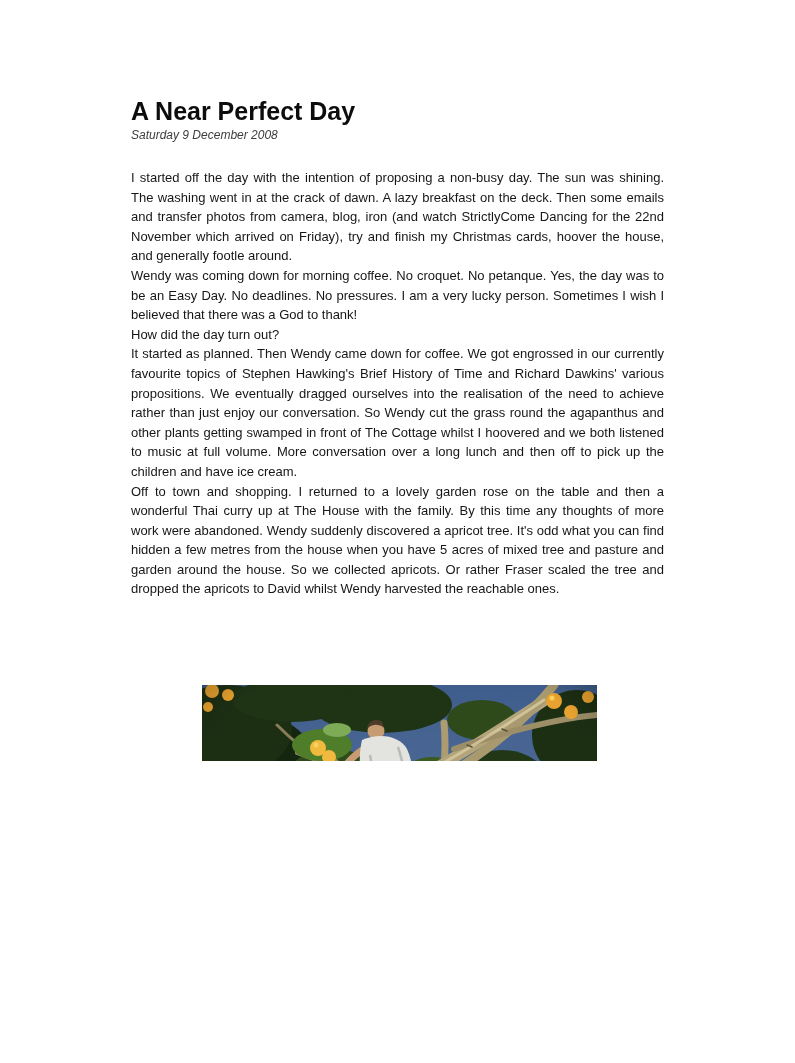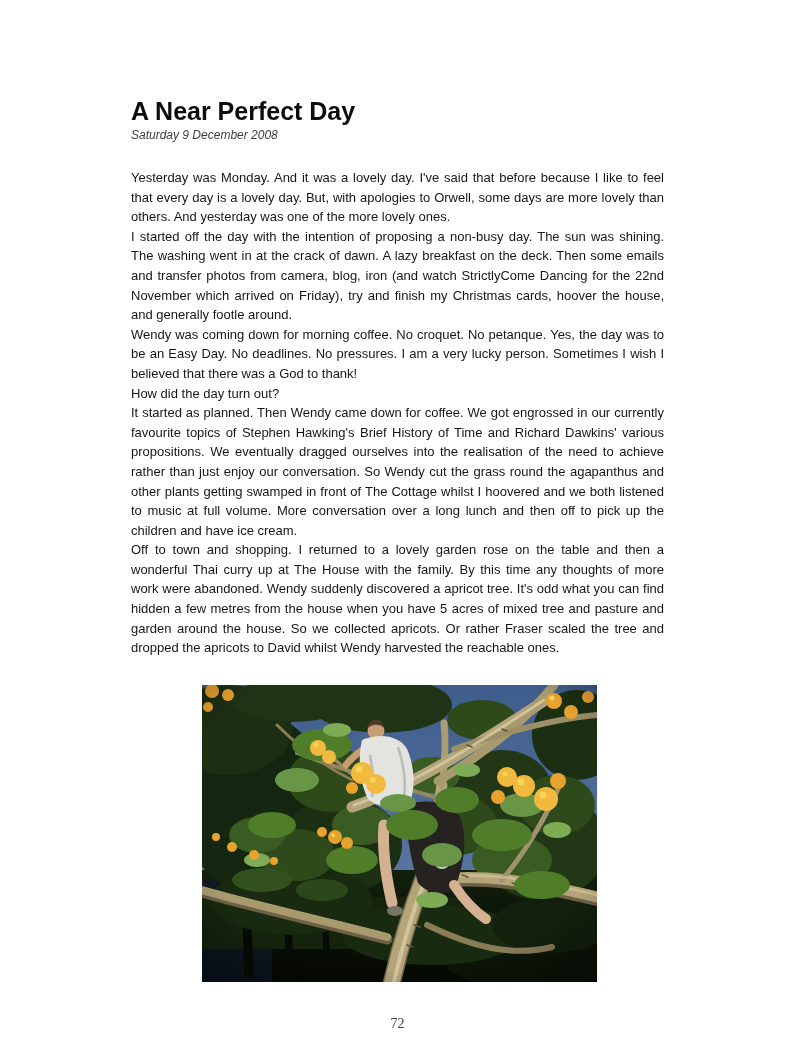--- a/index.html
+++ b/index.html
@@ -3,21 +3,21 @@
 <meta charset="utf-8">
 <style>
   html, body {
     margin: 0;
     padding: 0;
     background: #ffffff;
   }
   .page {
     position: relative;
     width: 795px;
-    height: 1063px;
+    height: 761px;
     background: #ffffff;
     font-family: "Liberation Sans", sans-serif;
     color: #121212;
     overflow: hidden;
   }
   .content {
     position: absolute;
     left: 131px;
     top: 97px;
     width: 533px;
@@ -71,21 +71,20 @@
 </style>
 </head>
 <body>
 
 <div class="page">
 
   <div class="content">
     <h1 class="post-title">A Near Perfect Day</h1>
     <div class="post-date">Saturday 9 December 2008</div>
     <div class="body-text">
-      <p>Yesterday was Monday. And it was a lovely day. I've said that before because I like to feel that every day is a lovely day. But, with apologies to Orwell, some days are more lovely than others. And yesterday was one of the more lovely ones.</p>
       <p>I started off the day with the intention of proposing a non-busy day. The sun was shining. The washing went in at the crack of dawn. A lazy breakfast on the deck. Then some emails and transfer photos from camera, blog, iron (and watch StrictlyCome Dancing for the 22nd November which arrived on Friday), try and finish my Christmas cards, hoover the house, and generally footle around.</p>
       <p>Wendy was coming down for morning coffee. No croquet. No petanque. Yes, the day was to be an Easy Day. No deadlines. No pressures. I am a very lucky person. Sometimes I wish I believed that there was a God to thank!</p>
       <p>How did the day turn out?</p>
       <p>It started as planned. Then Wendy came down for coffee. We got engrossed in our currently favourite topics of Stephen Hawking's Brief History of Time and Richard Dawkins' various propositions. We eventually dragged ourselves into the realisation of the need to achieve rather than just enjoy our conversation. So Wendy cut the grass round the agapanthus and other plants getting swamped in front of The Cottage whilst I hoovered and we both listened to music at full volume. More conversation over a long lunch and then off to pick up the children and have ice cream.</p>
       <p>Off to town and shopping. I returned to a lovely garden rose on the table and then a wonderful Thai curry up at The House with the family. By this time any thoughts of more work were abandoned. Wendy suddenly discovered a apricot tree. It's odd what you can find hidden a few metres from the house when you have 5 acres of mixed tree and pasture and garden around the house. So we collected apricots. Or rather Fraser scaled the tree and dropped the apricots to David whilst Wendy harvested the reachable ones.</p>
     </div>
   </div>
 
   <div class="photo-frame" role="img" aria-label="Boy in a white t-shirt and dark shorts climbing an apricot tree at dusk, orange apricots on the branches against a slate-blue evening sky">
     <svg viewBox="0 0 395 297" preserveAspectRatio="none">

